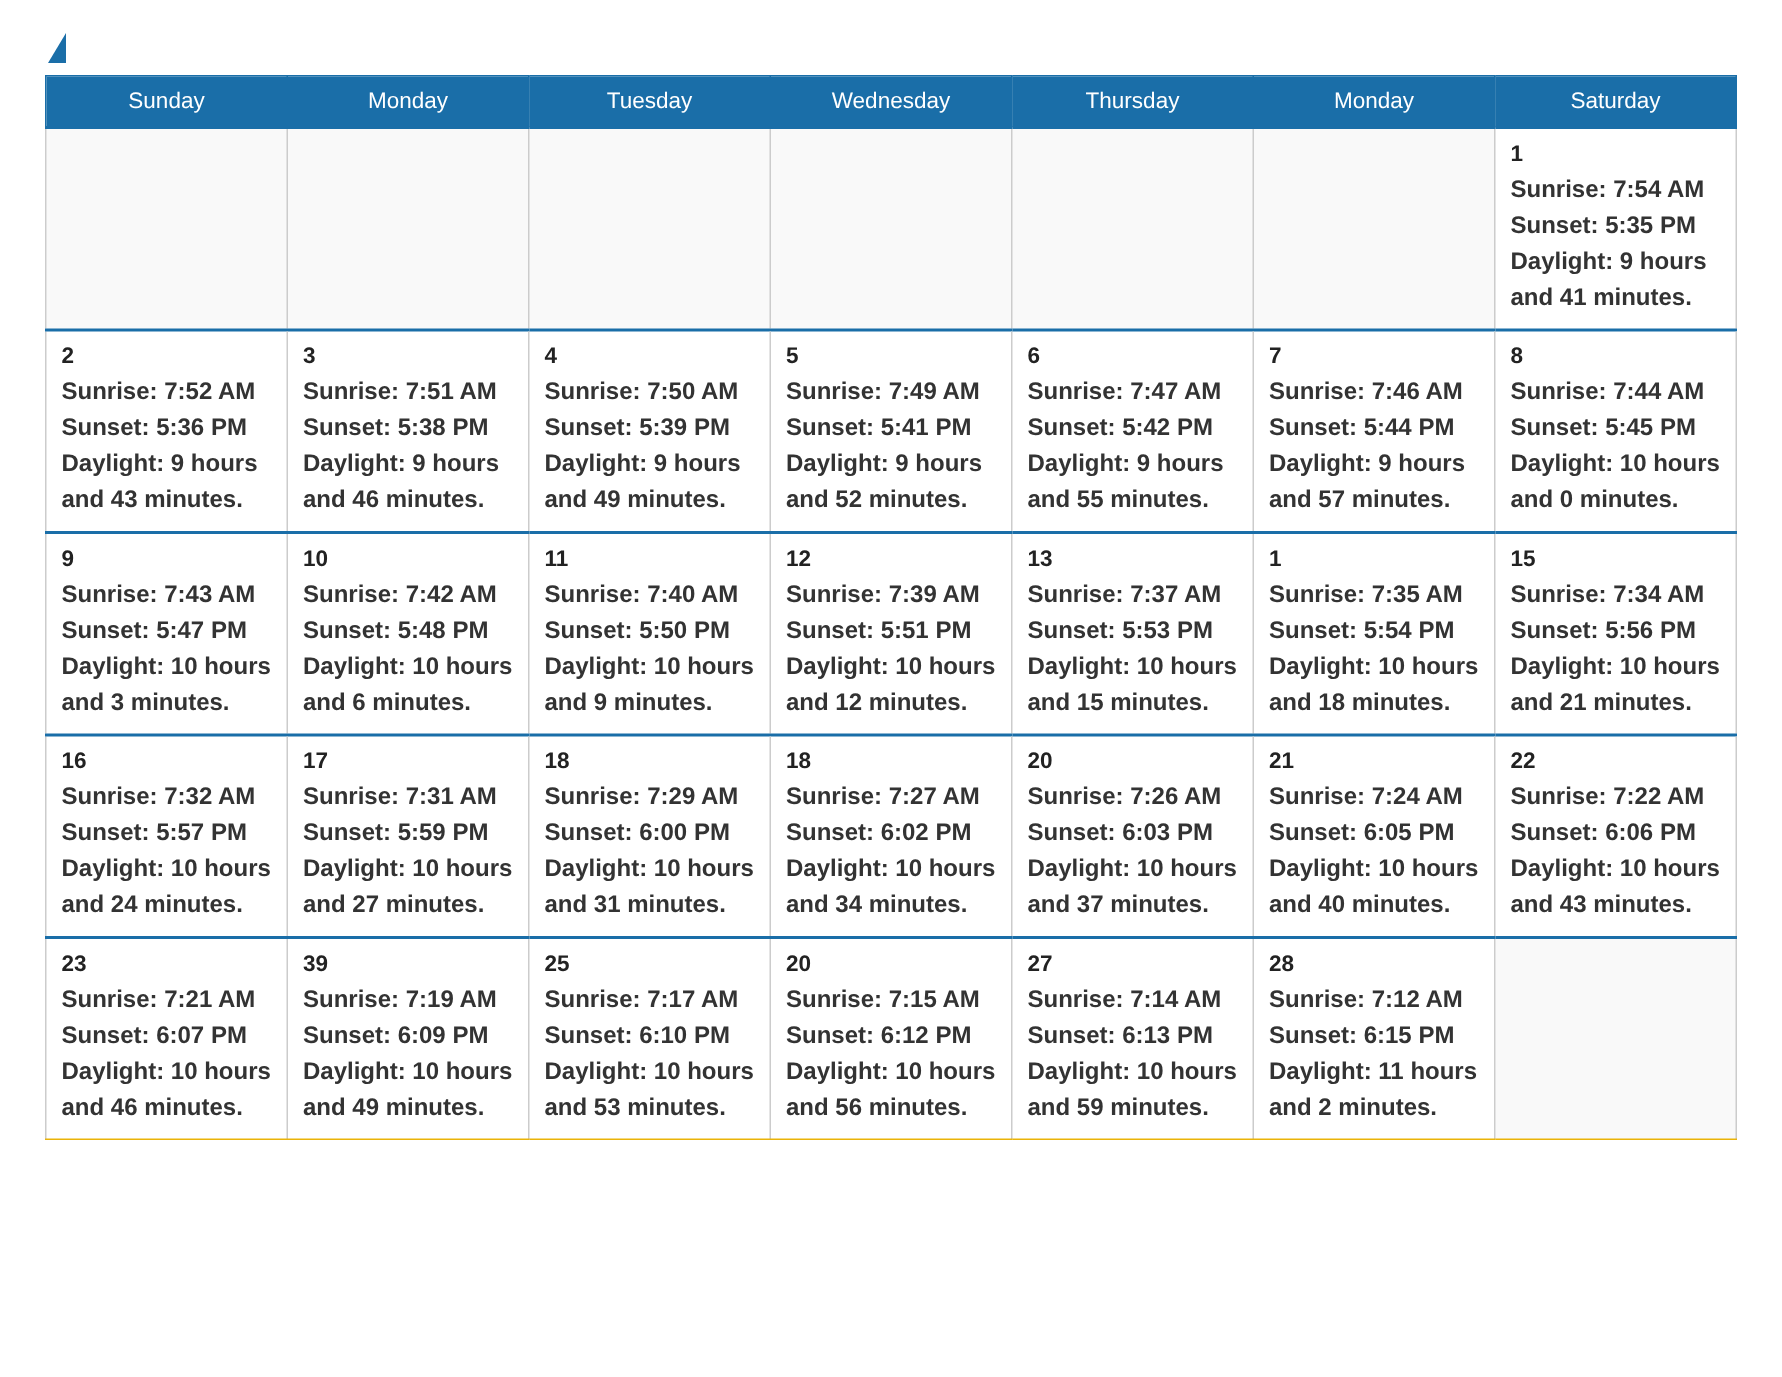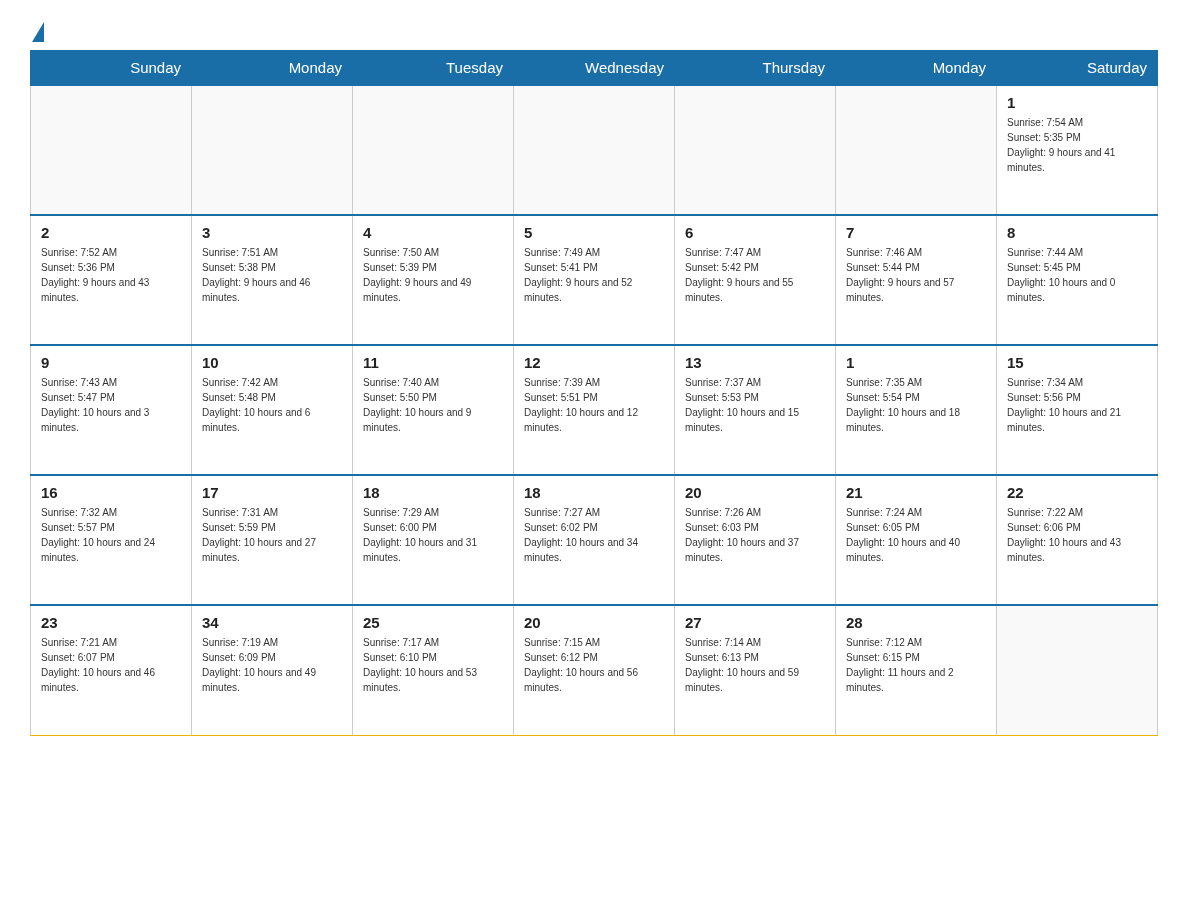--- a/index.html
+++ b/index.html
@@ -63,21 +63,21 @@
       width: 100%;
       border-collapse: collapse;
       border: 1px solid #aaa;
     }
     .calendar th {
       background-color: #1a6ea8;
       color: #fff;
       font-size: 15px;
       font-weight: normal;
       padding: 8px 10px;
-      text-align: right;
+      text-align: center;
       border: 1px solid #1a6ea8;
     }
     .calendar td {
       width: calc(100% / 7);
       vertical-align: top;
       padding: 8px 10px;
       border: 1px solid #ccc;
       border-top: 2px solid #1a6ea8;
       font-size: 13px;
       color: #333;
@@ -89,23 +89,24 @@
       border-top: 2px solid #1a6ea8;
     }
     .day-number {
       font-size: 15px;
       font-weight: bold;
       color: #222;
       display: block;
       margin-bottom: 4px;
     }
     .day-info {
-      font-size: 10px;
+      font-size: 16px;
       color: #333;
       line-height: 1.5;
+      font-weight: bold;
     }
     .last-row td {
       border-bottom: 1px solid #eab308;
     }
   </style>
 </head>
 <body>
 
 <div class="header">
   <div class="logo">
@@ -235,21 +236,21 @@
           <span class="day-number">22</span>
           <div class="day-info">Sunrise: 7:22 AM<br>Sunset: 6:06 PM<br>Daylight: 10 hours and 43 minutes.</div>
         </td>
       </tr>
       <tr class="last-row">
         <td>
           <span class="day-number">23</span>
           <div class="day-info">Sunrise: 7:21 AM<br>Sunset: 6:07 PM<br>Daylight: 10 hours and 46 minutes.</div>
         </td>
         <td>
-          <span class="day-number">34</span>
+          <span class="day-number">39</span>
           <div class="day-info">Sunrise: 7:19 AM<br>Sunset: 6:09 PM<br>Daylight: 10 hours and 49 minutes.</div>
         </td>
         <td>
           <span class="day-number">25</span>
           <div class="day-info">Sunrise: 7:17 AM<br>Sunset: 6:10 PM<br>Daylight: 10 hours and 53 minutes.</div>
         </td>
         <td>
           <span class="day-number">20</span>
           <div class="day-info">Sunrise: 7:15 AM<br>Sunset: 6:12 PM<br>Daylight: 10 hours and 56 minutes.</div>
         </td>

